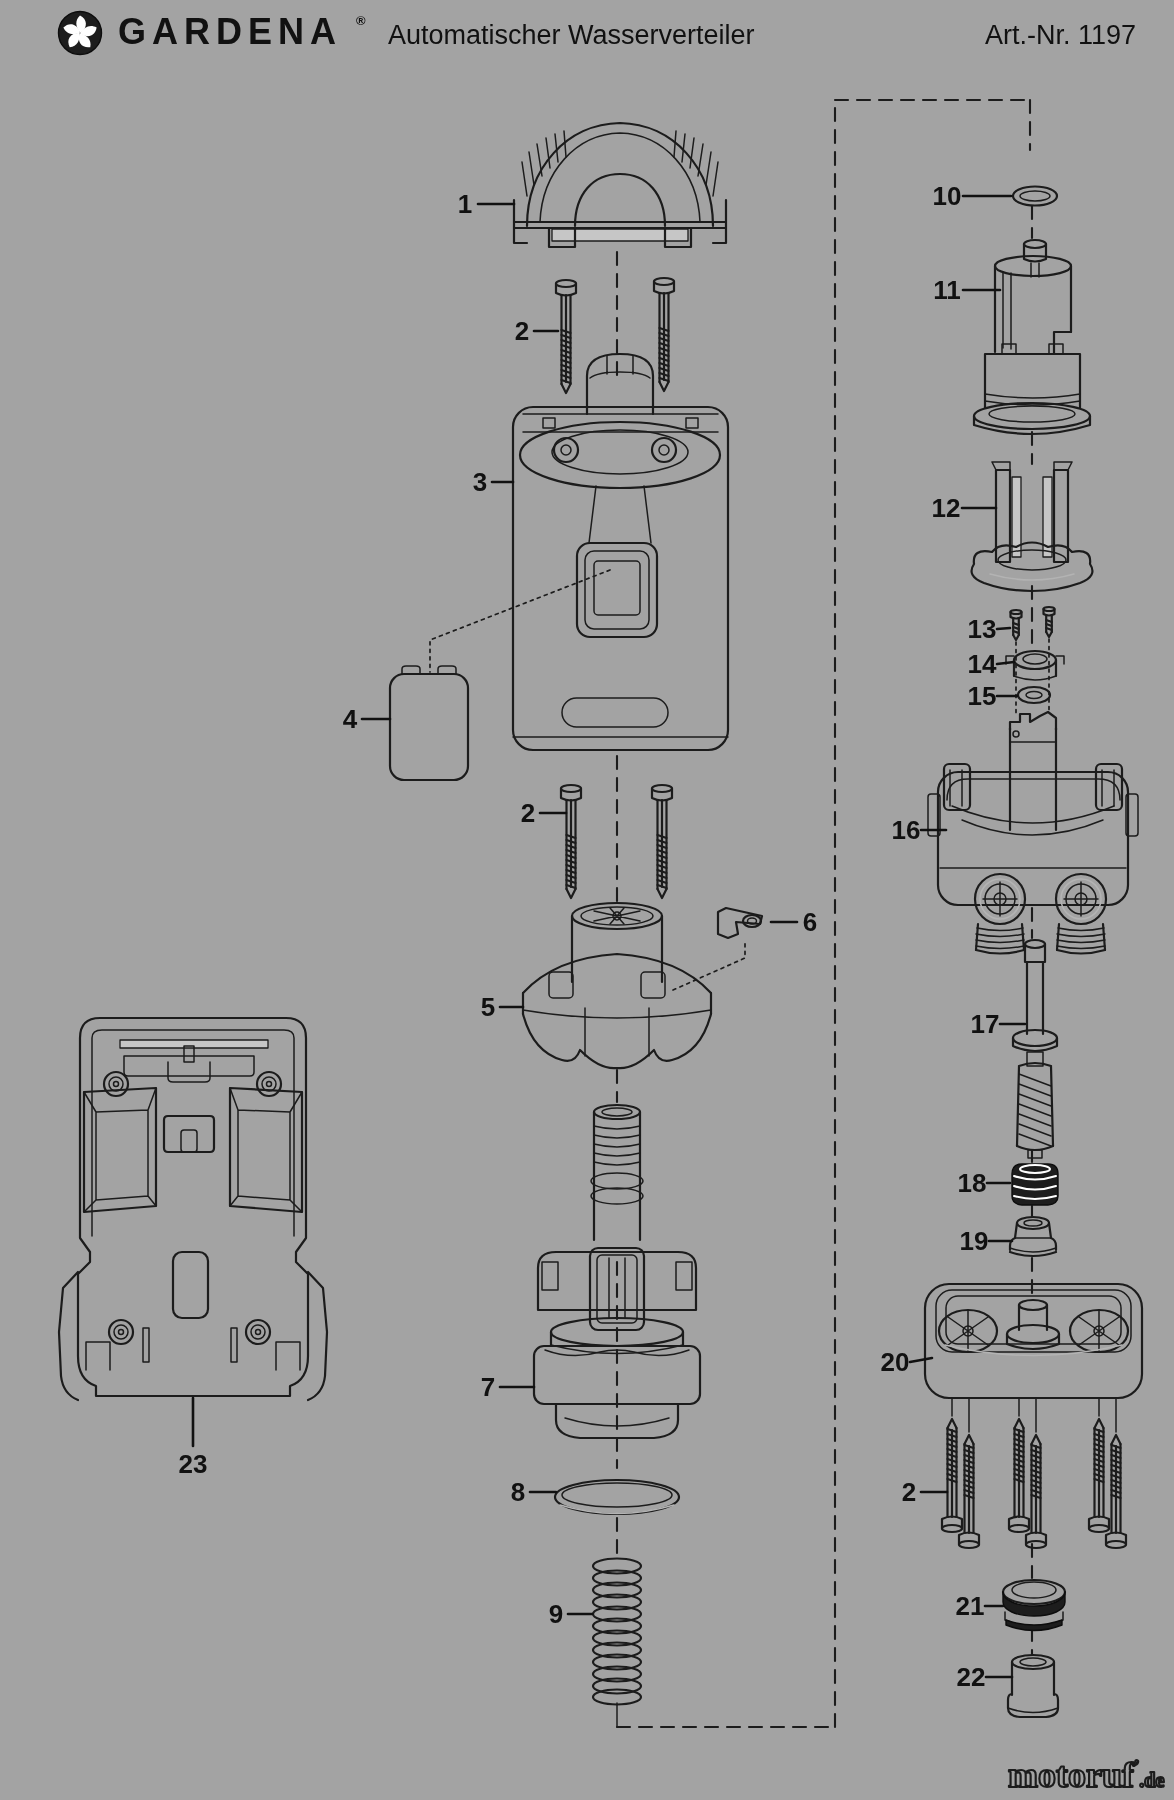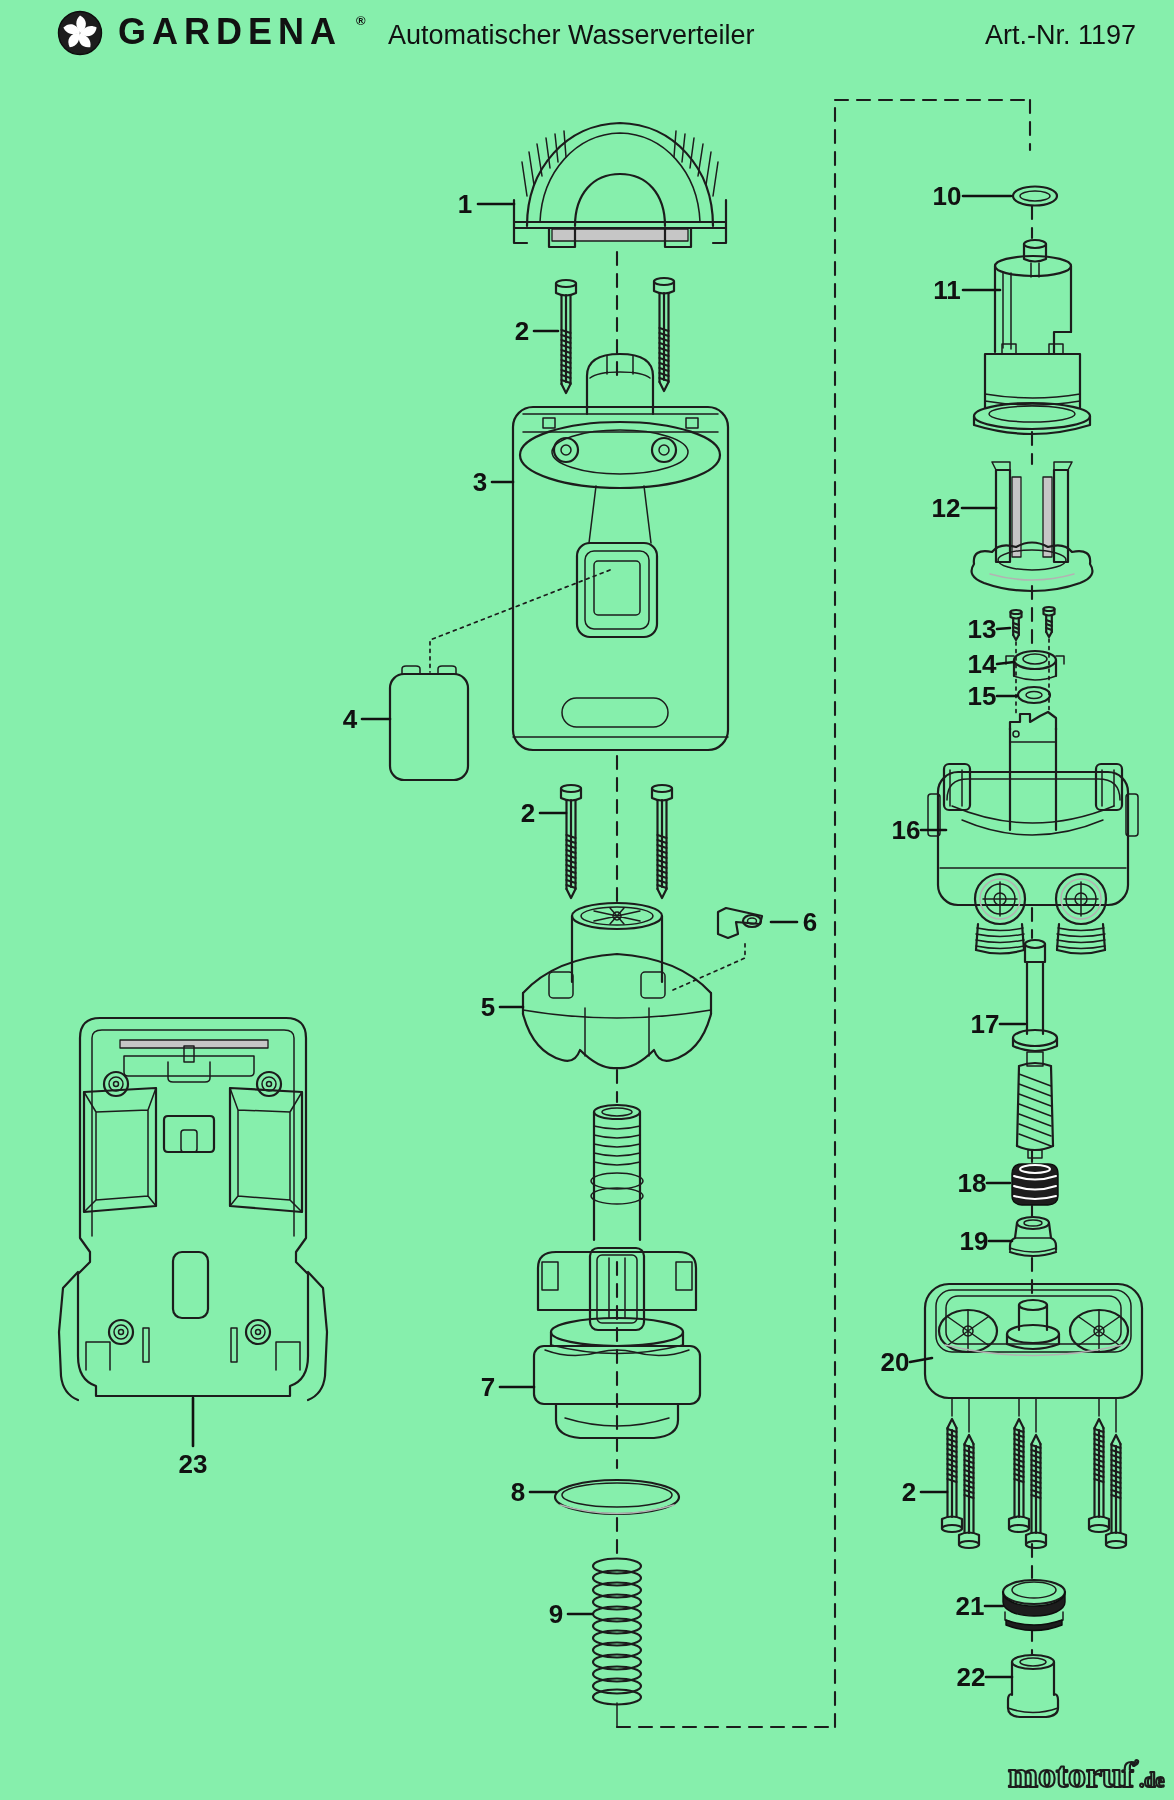--- a/index.html
+++ b/index.html
@@ -1,16 +1,16 @@
 <!DOCTYPE html>
 <html><head>
 <meta charset="utf-8">
 <style>
   html,body{margin:0;padding:0;background:#fff;}
-  .page{position:relative;width:1174px;height:1800px;background:#86efac;overflow:hidden;
+  .page{position:relative;width:1174px;height:1800px;background:#a3a3a3;overflow:hidden;
         font-family:"Liberation Sans",sans-serif;}
   svg{position:absolute;left:0;top:0;}
   
   .draw *{fill:none;stroke:#1c1c1c;stroke-width:2.2;stroke-linecap:round;stroke-linejoin:round;}
   .draw .thin{stroke-width:1.5;}
   .draw .gray{stroke:#b3b3b3;}
   .draw .fdark{fill:#1d1d1d;stroke:#0d0d0d;stroke-width:1.4;}
   .draw .fwhite{fill:#ffffff;stroke:none;}
   .draw .fgray{fill:#c6c6c6;stroke:#1c1c1c;stroke-width:1.3;}
   .draw .wline{stroke:#ffffff;stroke-width:2;}

